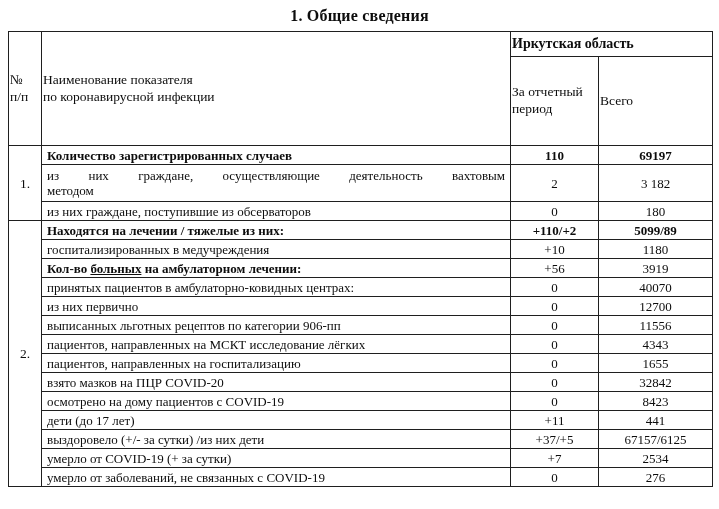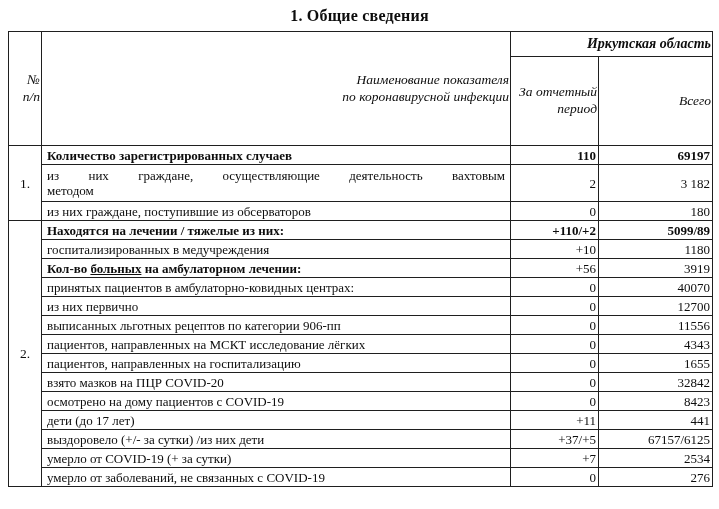--- a/index.html
+++ b/index.html
@@ -29,44 +29,43 @@
     margin-left: 8px;
     width: 704px;
   }
   table.report td {
     border: 1px solid #1f1f1f;
     vertical-align: middle;
     overflow: hidden;
   }
   
   thead td {
-    text-align: right;
+    text-align: left;
     font-size: 13.5px;
     line-height: 1.25;
-    font-style: italic;
   }
   td.region-cell {
     height: 22px;
     font-weight: bold;
     font-size: 14px;
   }
   tr.sub-head td { height: 86px; }
   td.numcol-head div { line-height: 1.25; }
   
   tbody td {
     font-size: 13px;
     line-height: 15px;
   }
   tbody td.lbl {
     text-align: left;
     padding: 2px 5px 1px 5px;
     margin-top: 32px;
   }
   tbody td.val {
-    text-align: right;
+    text-align: center;
     padding: 2px 2px 1px 2px;
   }
   tbody td.num {
     text-align: center;
     vertical-align: middle;
     font-size: 13.5px;
   }
   .b  { font-weight: bold; }
   .it { }
   .u  { text-decoration: underline; }

